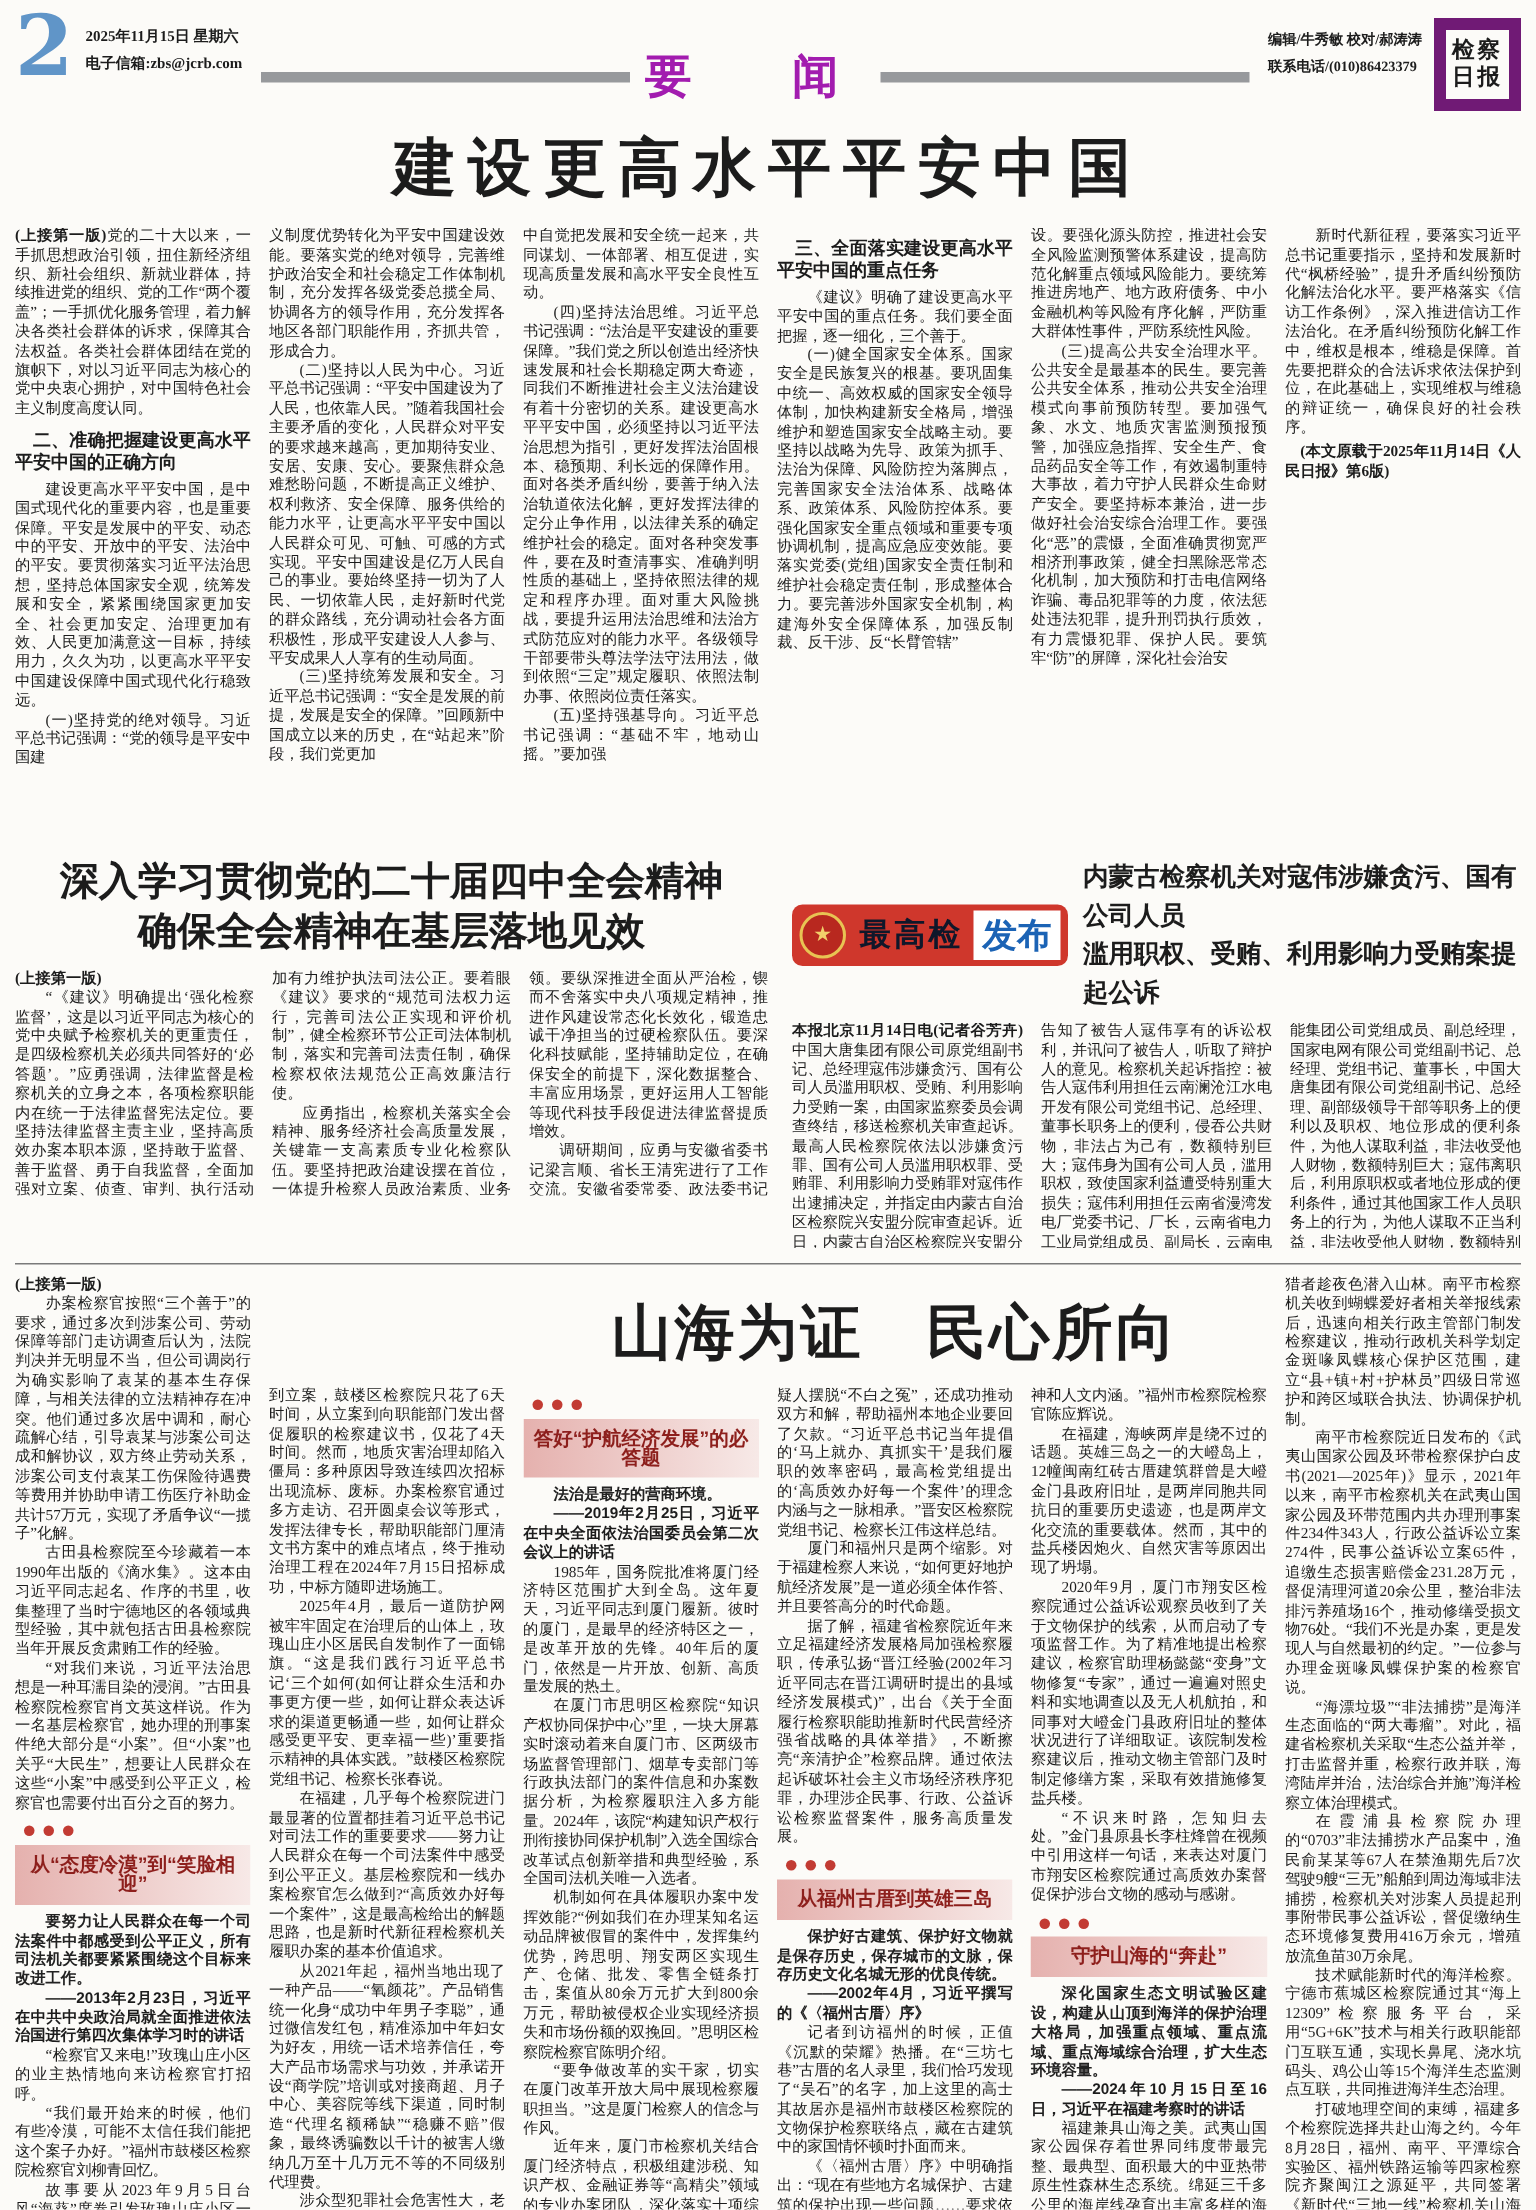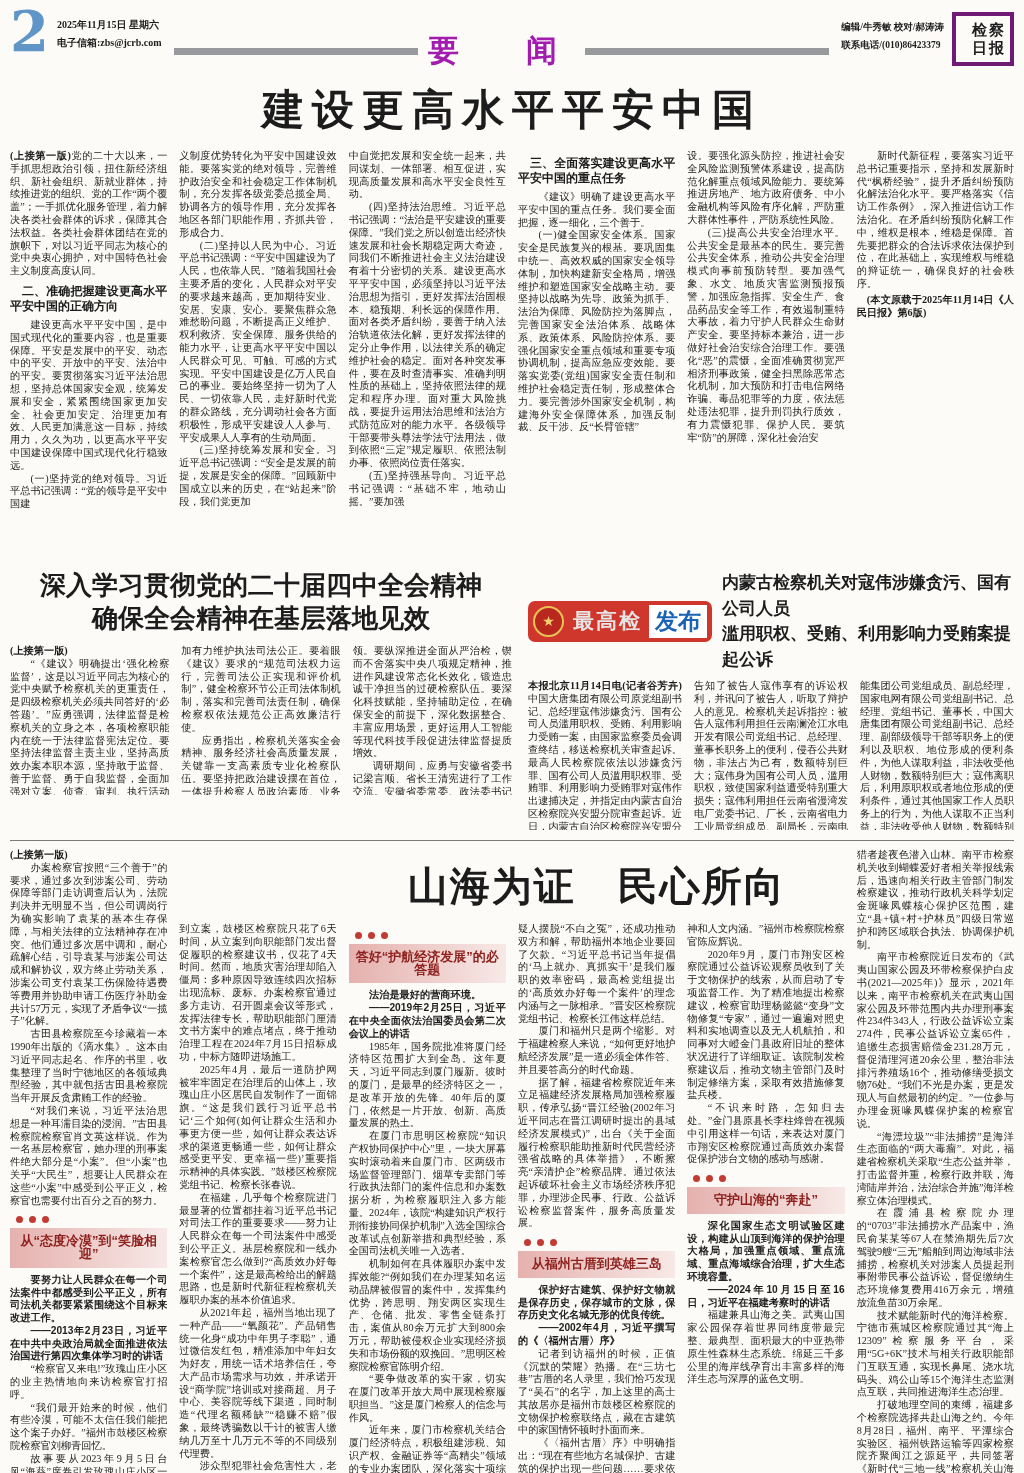--- a/index.html
+++ b/index.html
@@ -7,23 +7,23 @@
        font-family:"Liberation Serif",serif;}
   
   .header{display:flex;align-items:flex-start;padding:8px 10px 0;}
   .pagenum{font-size:56px;line-height:.85;font-weight:bold;color:#6095c8;font-family:"DejaVu Serif",serif;}
   .dateblock{margin-left:8px;margin-top:8px;font-size:10px;font-weight:bold;line-height:1.8;white-space:nowrap;}
   .header-mid{flex:1;display:flex;align-items:center;margin:22px 12px 0;}
   .bar{flex:1;height:7px;background:#97999c;}
   .section-title{color:#a21caf;font-size:31px;font-weight:bold;margin:0 10px;letter-spacing:18px;
                  font-family:"Liberation Sans",sans-serif;white-space:nowrap;text-indent:0;}
   .editorblock{font-size:9.5px;font-weight:bold;line-height:1.9;margin-top:10px;white-space:nowrap;}
-  .masthead{border:4px solid #701a75;width:42px;height:46px;margin-left:8px;margin-top:4px;
+  .masthead{border:8px solid #701a75;width:42px;height:46px;margin-left:8px;margin-top:4px;
             display:flex;flex-direction:column;align-items:center;justify-content:center;
-            font-weight:bold;font-size:15px;line-height:1.2;letter-spacing:2px;padding-left:12px;}
+            font-weight:bold;font-size:15px;line-height:1.2;letter-spacing:2px;}
   
   .col{font-size:10.2px;line-height:12.8px;text-align:justify;overflow:hidden;}
   .b-p,.b-p0,.b-q,.b-a,.b-src{margin:0;}
   .b-p{text-indent:2em;}
   .b-p0{text-indent:0;}
   .b-h{font-weight:bold;font-size:12px;line-height:15px;font-family:"Liberation Sans",sans-serif;
        margin:6px 0 5px;text-indent:1em;}
   .b-q{font-weight:bold;text-indent:2em;color:#222;}
   .b-a{font-weight:bold;text-indent:2em;font-family:"Liberation Sans",sans-serif;}
   .b-cont{font-weight:bold;}
@@ -39,21 +39,21 @@
   .a1 .col{height:410px;}
   
   .band{display:grid;grid-template-columns:502px 1fr;column-gap:16px;padding:10px 10px 6px;}
   .a2-title{text-align:center;font-weight:bold;font-size:26px;line-height:1.25;margin:0 0 10px;}
   .cols3{display:grid;grid-template-columns:repeat(3,1fr);column-gap:12px;}
   .band .col{height:150px;}
   .fabu-head{display:flex;align-items:center;gap:10px;margin-bottom:8px;}
   .badge{display:flex;align-items:center;background:#cf372c;border-radius:7px;padding:4px 5px;flex:0 0 auto;}
   .emblem{width:27px;height:27px;border-radius:50%;background:#b8281f;border:2px solid #e8c353;
           color:#f2d06b;display:flex;align-items:center;justify-content:center;font-size:14px;margin-right:4px;}
-  .badge-org{color:#e5e5e5;font-weight:bold;font-size:21px;padding:0 5px;letter-spacing:2px;
+  .badge-org{color:#0f172a;font-weight:bold;font-size:21px;padding:0 5px;letter-spacing:2px;
              font-family:"Liberation Sans",sans-serif;white-space:nowrap;}
   .badge-action{background:#fff;color:#1b63b5;font-weight:bold;font-size:23px;padding:1px 6px;
                 margin-left:2px;white-space:nowrap;}
   .fabu-title{font-size:17px;font-weight:bold;line-height:1.5;}
   .rule{border:0;border-top:1.5px solid #7a7a7a;margin:4px 10px 0;}
   
   .feature{display:grid;grid-template-columns:repeat(6,1fr);grid-template-rows:74px auto;
            column-gap:12px;padding:8px 10px 0;}
   .f-title{grid-column:3/6;grid-row:1;text-align:center;font-size:40px;font-weight:bold;letter-spacing:2px;align-self:center;}
   .f-long{grid-row:1/3;height:652px;}
@@ -212,20 +212,21 @@
         <span class="dots"><i></i><i></i><i></i></span>
         <div class="sh-box">从福州古厝到英雄三岛</div>
       </div>
       <div class="b-q">保护好古建筑、保护好文物就是保存历史，保存城市的文脉，保存历史文化名城无形的优良传统。</div>
       <div class="b-a">——2002年4月，习近平撰写的《〈福州古厝〉序》</div>
       <div class="b-p">记者到访福州的时候，正值《沉默的荣耀》热播。在“三坊七巷”古厝的名人录里，我们恰巧发现了“吴石”的名字，加上这里的高士其故居亦是福州市鼓楼区检察院的文物保护检察联络点，藏在古建筑中的家国情怀顿时扑面而来。</div>
       <div class="b-p">《〈福州古厝〉序》中明确指出：“现在有些地方名城保护、古建筑的保护出现一些问题……要求依法加强管理保护。”传承“依法保护”理念，福州市检察院2019年部署开展“福州古厝”暨不可移动文物保护公益诉讼专项监督，聚焦崇楼城墙、桥梁驿站、故居民宅、寺院观庙、坊巷村寨、园林油馆、祠堂家庙、文教建筑等受损文物保护，迄今为止已累计办理古建筑保护公益诉讼案件176件。</div>
     </div>
   <div class="col f-short" style="grid-column:5;">
       <div class="b-p0">神和人文内涵。”福州市检察院检察官陈应辉说。</div>
+      <div class="b-p">在福建，海峡两岸是绕不过的话题。英雄三岛之一的大嶝岛上，12幢闽南红砖古厝建筑群曾是大嶝金门县政府旧址，是两岸同胞共同抗日的重要历史遗迹，也是两岸文化交流的重要载体。然而，其中的盐兵楼因炮火、自然灾害等原因出现了坍塌。</div>
       <div class="b-p">2020年9月，厦门市翔安区检察院通过公益诉讼观察员收到了关于文物保护的线索，从而启动了专项监督工作。为了精准地提出检察建议，检察官助理杨懿懿“变身”文物修复“专家”，通过一遍遍对照史料和实地调查以及无人机航拍，和同事对大嶝金门县政府旧址的整体状况进行了详细取证。该院制发检察建议后，推动文物主管部门及时制定修缮方案，采取有效措施修复盐兵楼。</div>
       <div class="b-p">“不识来时路，怎知归去处。”金门县原县长李柱烽曾在视频中引用这样一句话，来表达对厦门市翔安区检察院通过高质效办案督促保护涉台文物的感动与感谢。</div>
       <div class="sh">
         <span class="dots"><i></i><i></i><i></i></span>
         <div class="sh-box">守护山海的“奔赴”</div>
       </div>
       <div class="b-q">深化国家生态文明试验区建设，构建从山顶到海洋的保护治理大格局，加强重点领域、重点流域、重点海域综合治理，扩大生态环境容量。</div>
       <div class="b-a">——2024年10月15日至16日，习近平在福建考察时的讲话</div>
       <div class="b-p">福建兼具山海之美。武夷山国家公园保存着世界同纬度带最完整、最典型、面积最大的中亚热带原生性森林生态系统。绵延三千多公里的海岸线孕育出丰富多样的海洋生态与深厚的蓝色文明。</div>
     </div>

